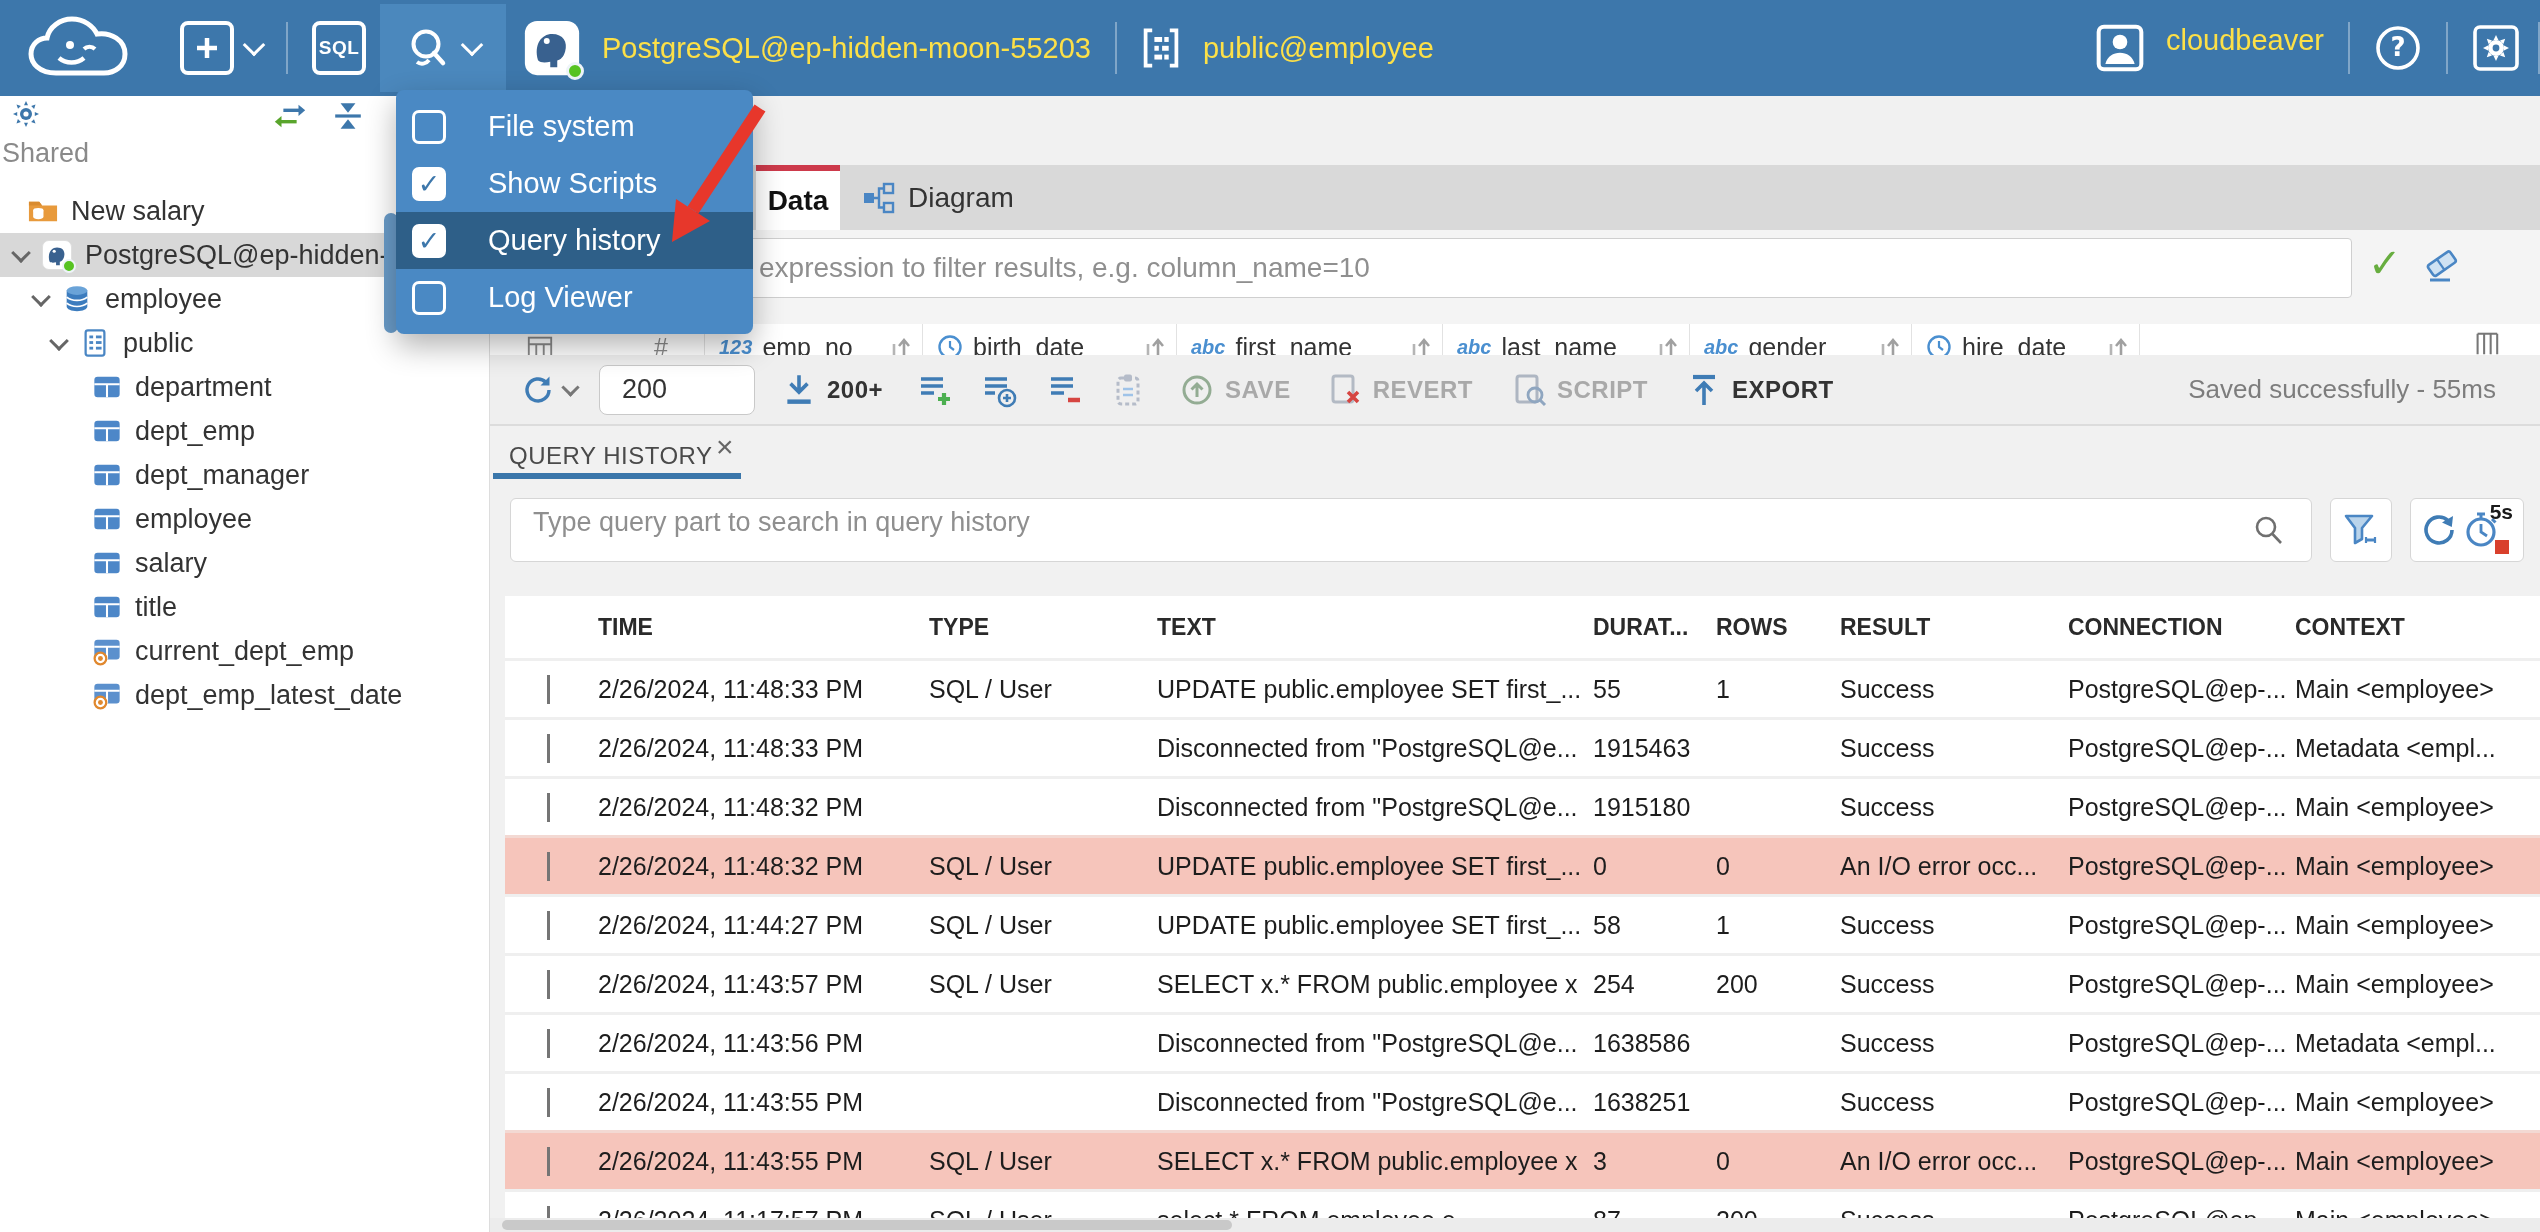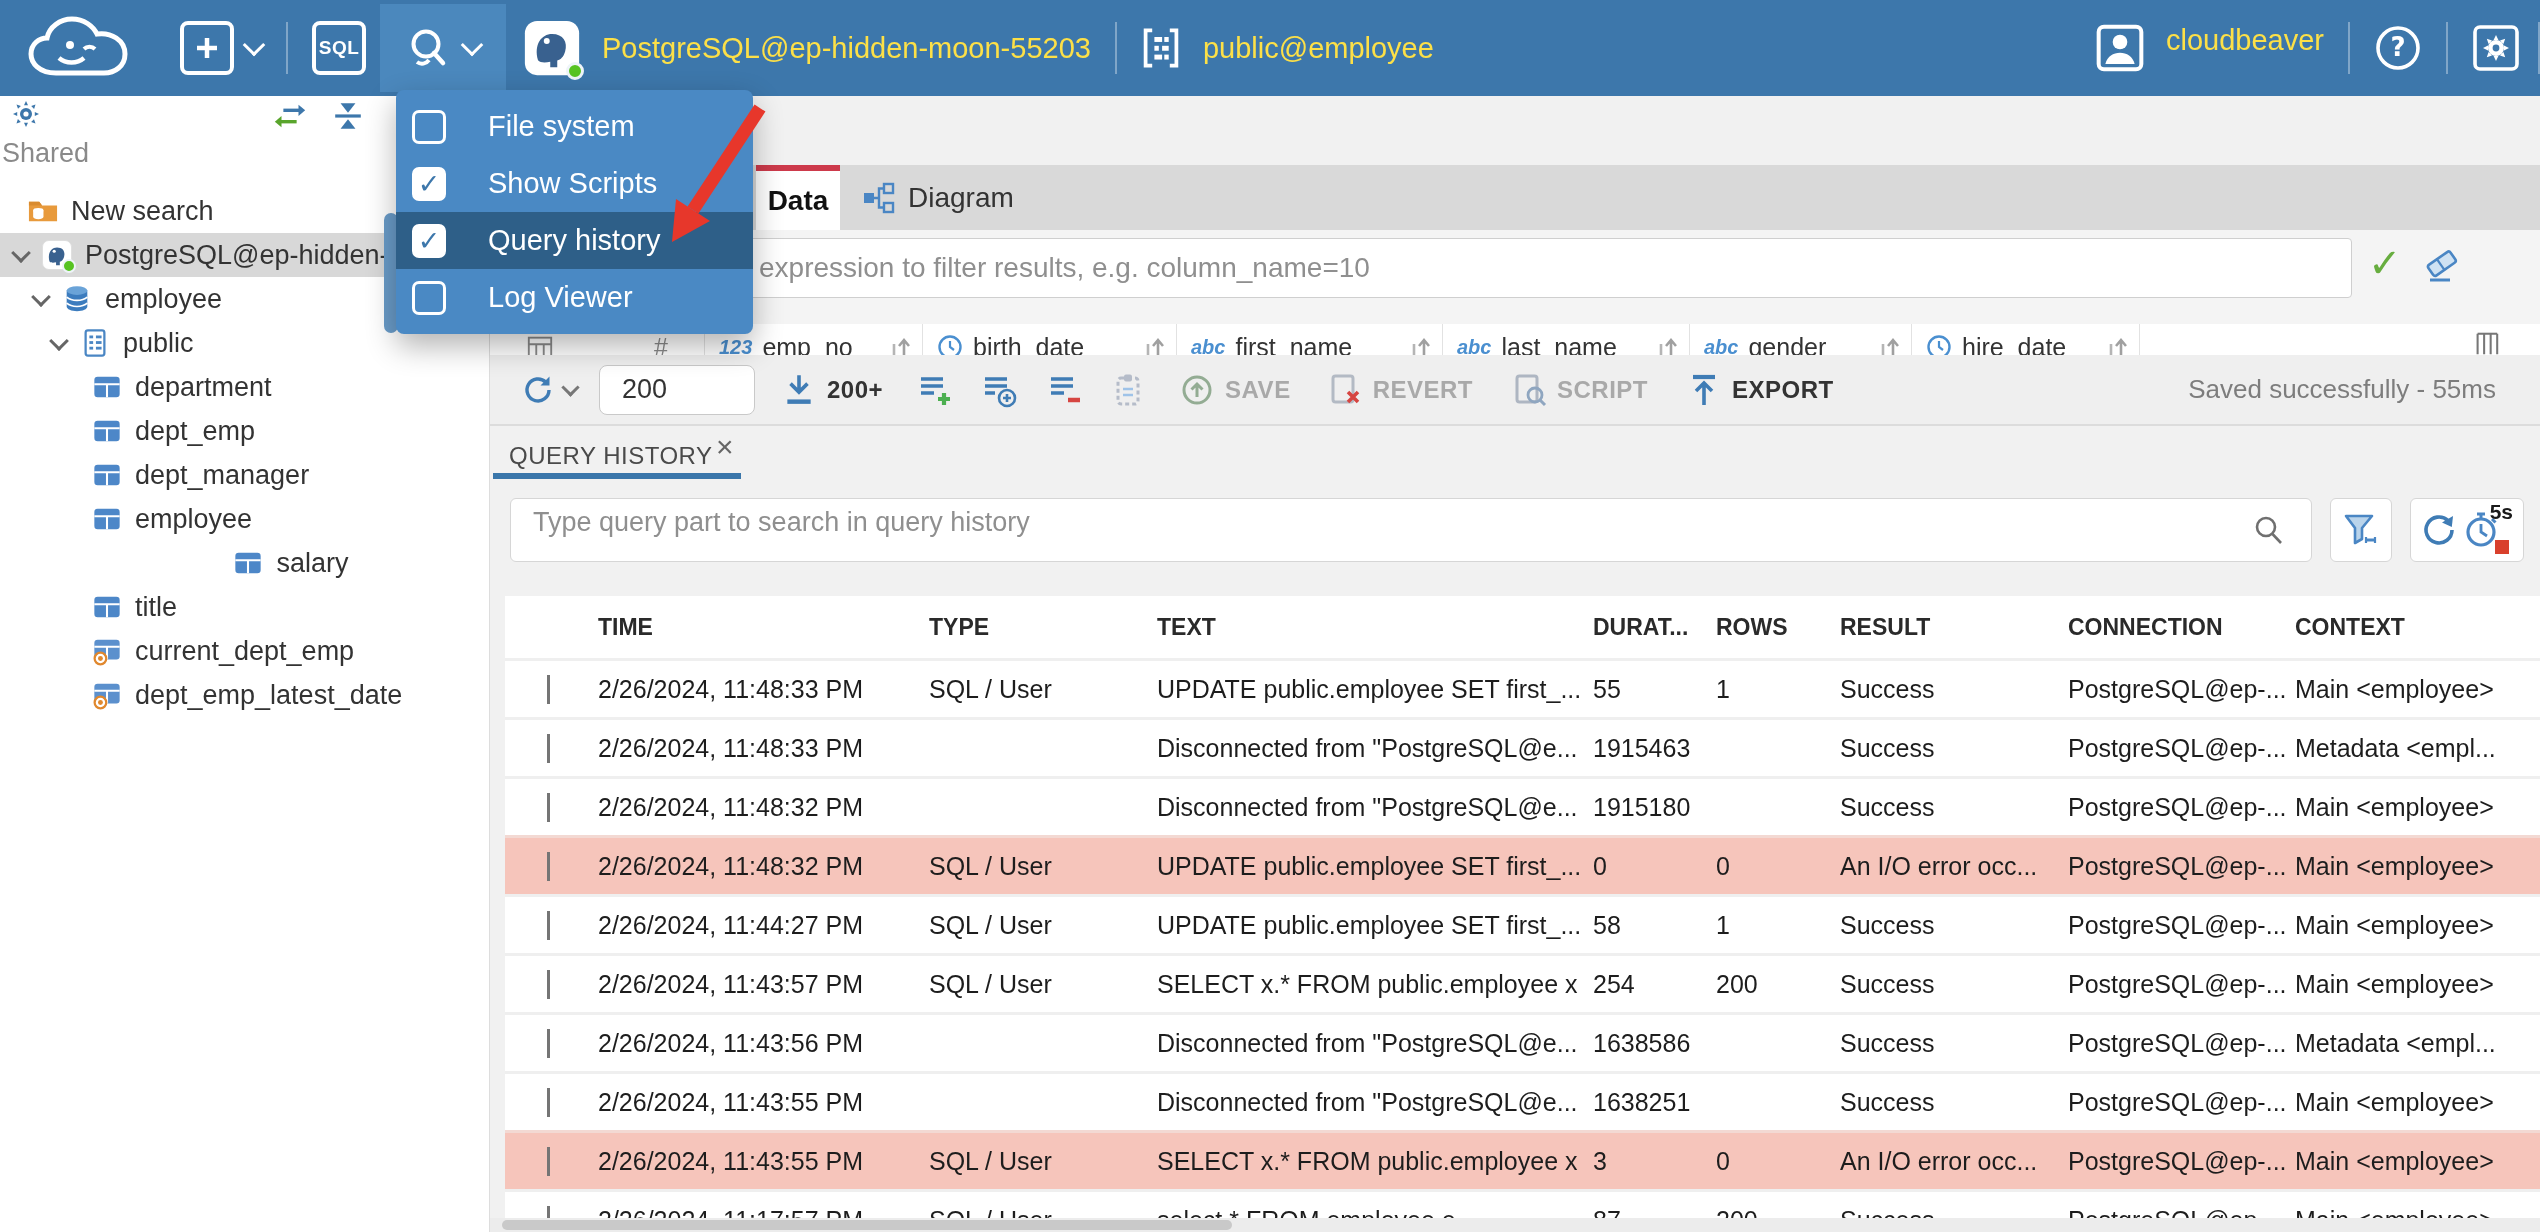--- a/index.html
+++ b/index.html
@@ -248,21 +248,21 @@
     </span>
     <div class="shared-label">Shared</div>
     <div class="tree" id="tree">
         <div class="tree-row" style="padding-left: 28px;">
           <span class="tree-icon"><svg viewBox="0 0 32 32">
               <path d="M1 6h11l3 4h16v17H1z" fill="#e89a3c"></path>
               <path d="M1 6h11l3 4H1z" fill="#d98b2f"></path>
               <ellipse cx="11" cy="15.5" rx="5.5" ry="2.6" fill="#fff"></ellipse>
               <path d="M5.5 15.5v6.5c0 1.5 2.5 2.7 5.5 2.7s5.5-1.2 5.5-2.7v-6.5" fill="#fff"></path>
             </svg></span>
-          <span class="tree-label">New search</span>
+          <span class="tree-label">New salary</span>
         </div>
         <div class="tree-row selected" style="padding-left: 8px;">
           <span class="tree-chevron">
             <i></i>
           </span>
           <span class="tree-icon"><svg viewBox="0 0 32 32">
               <rect x="0.5" y="0.5" width="31" height="31" rx="7" fill="#fff" stroke="#ddd"></rect>
               <path d="M8 23c-2.5-9 2-15 8-15 6.5 0 9 4.5 7.5 10-.8 3-2.5 4.6-4.5 5.2L19 27h-4v-3.2c-3 .8-5.8 .6-7-.8z" fill="#39618f"></path>
               <circle cx="13" cy="12" r="1.7" fill="#fff"></circle>
             </svg><span class="status-dot"></span></span>
@@ -316,21 +316,21 @@
             </svg></span>
           <span class="tree-label">dept_manager</span>
         </div>
         <div class="tree-row" style="padding-left: 92px;">
           <span class="tree-icon"><svg viewBox="0 0 32 32">
               <rect x="2.5" y="5" width="27" height="22" rx="3.5" fill="#4d87c8"></rect>
               <path d="M2.5 13h27M16 13v14" stroke="#fff" stroke-width="2.2"></path>
             </svg></span>
           <span class="tree-label">employee</span>
         </div>
-        <div class="tree-row" style="padding-left: 92px; justify-content: center;">
+        <div class="tree-row" style="padding-left: 92px;">
           <span class="tree-icon"><svg viewBox="0 0 32 32">
               <rect x="2.5" y="5" width="27" height="22" rx="3.5" fill="#4d87c8"></rect>
               <path d="M2.5 13h27M16 13v14" stroke="#fff" stroke-width="2.2"></path>
             </svg></span>
           <span class="tree-label">salary</span>
         </div>
         <div class="tree-row" style="padding-left: 92px;">
           <span class="tree-icon"><svg viewBox="0 0 32 32">
               <rect x="2.5" y="5" width="27" height="22" rx="3.5" fill="#4d87c8"></rect>
               <path d="M2.5 13h27M16 13v14" stroke="#fff" stroke-width="2.2"></path>

